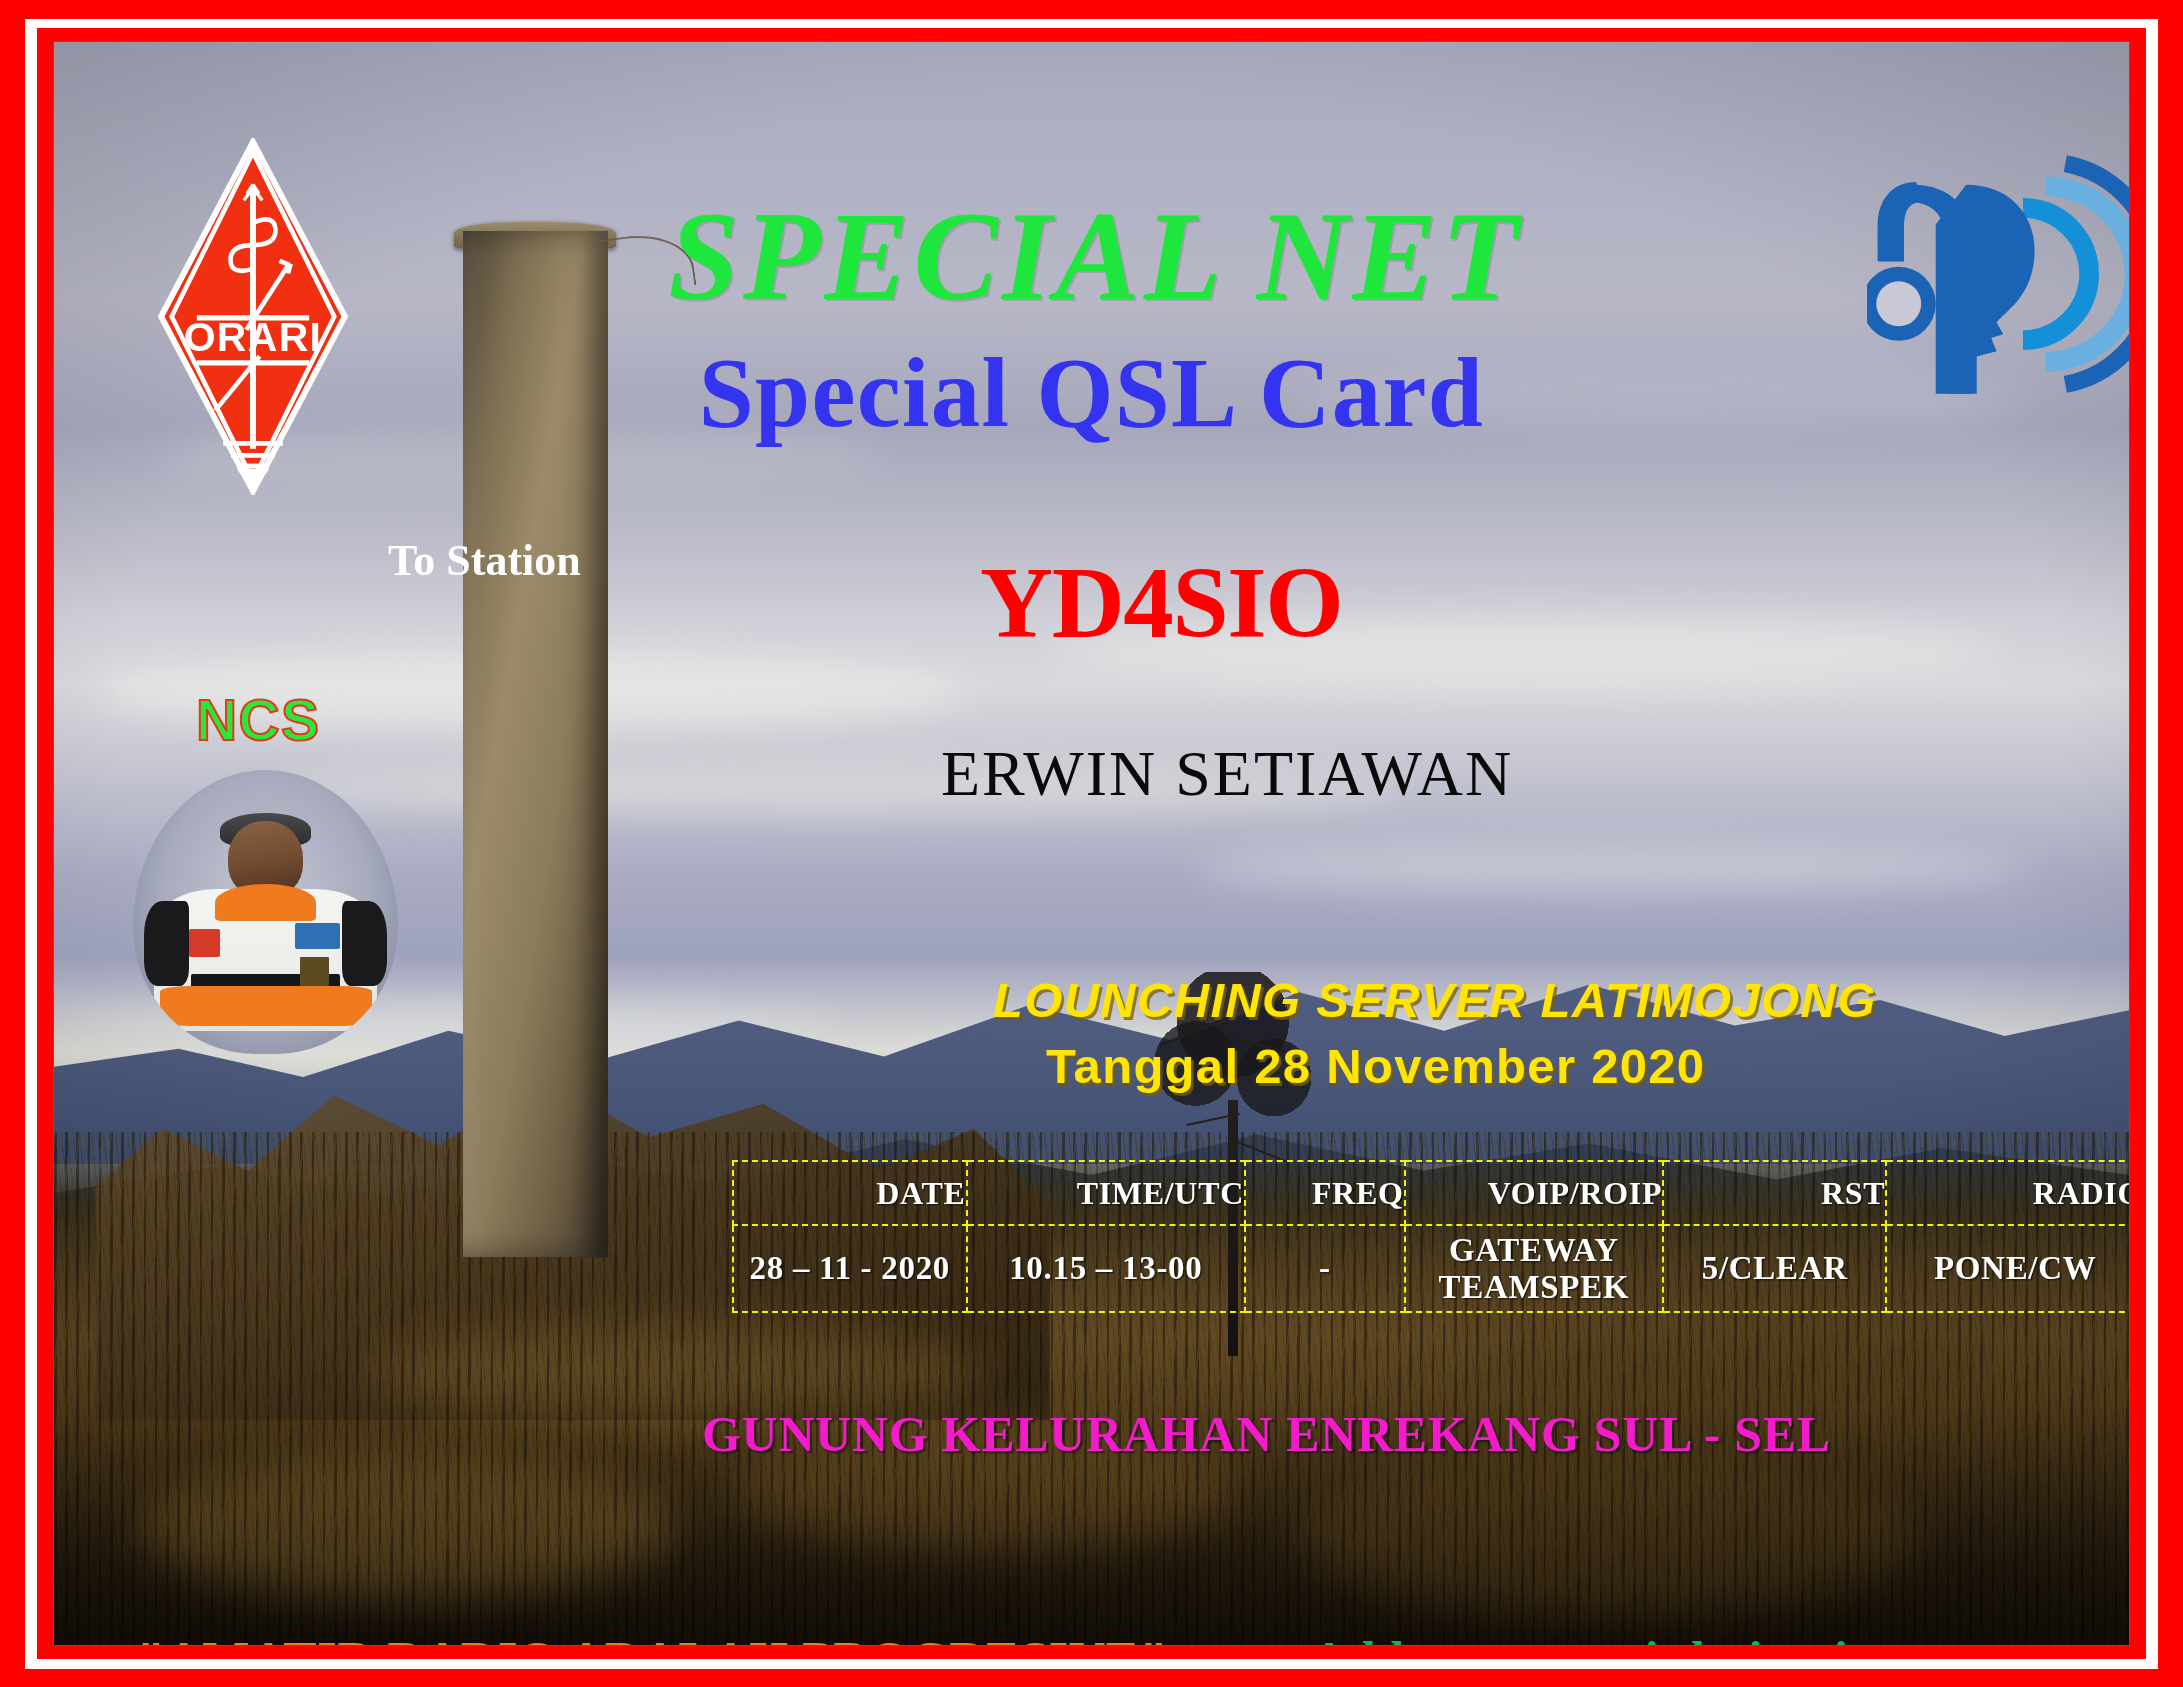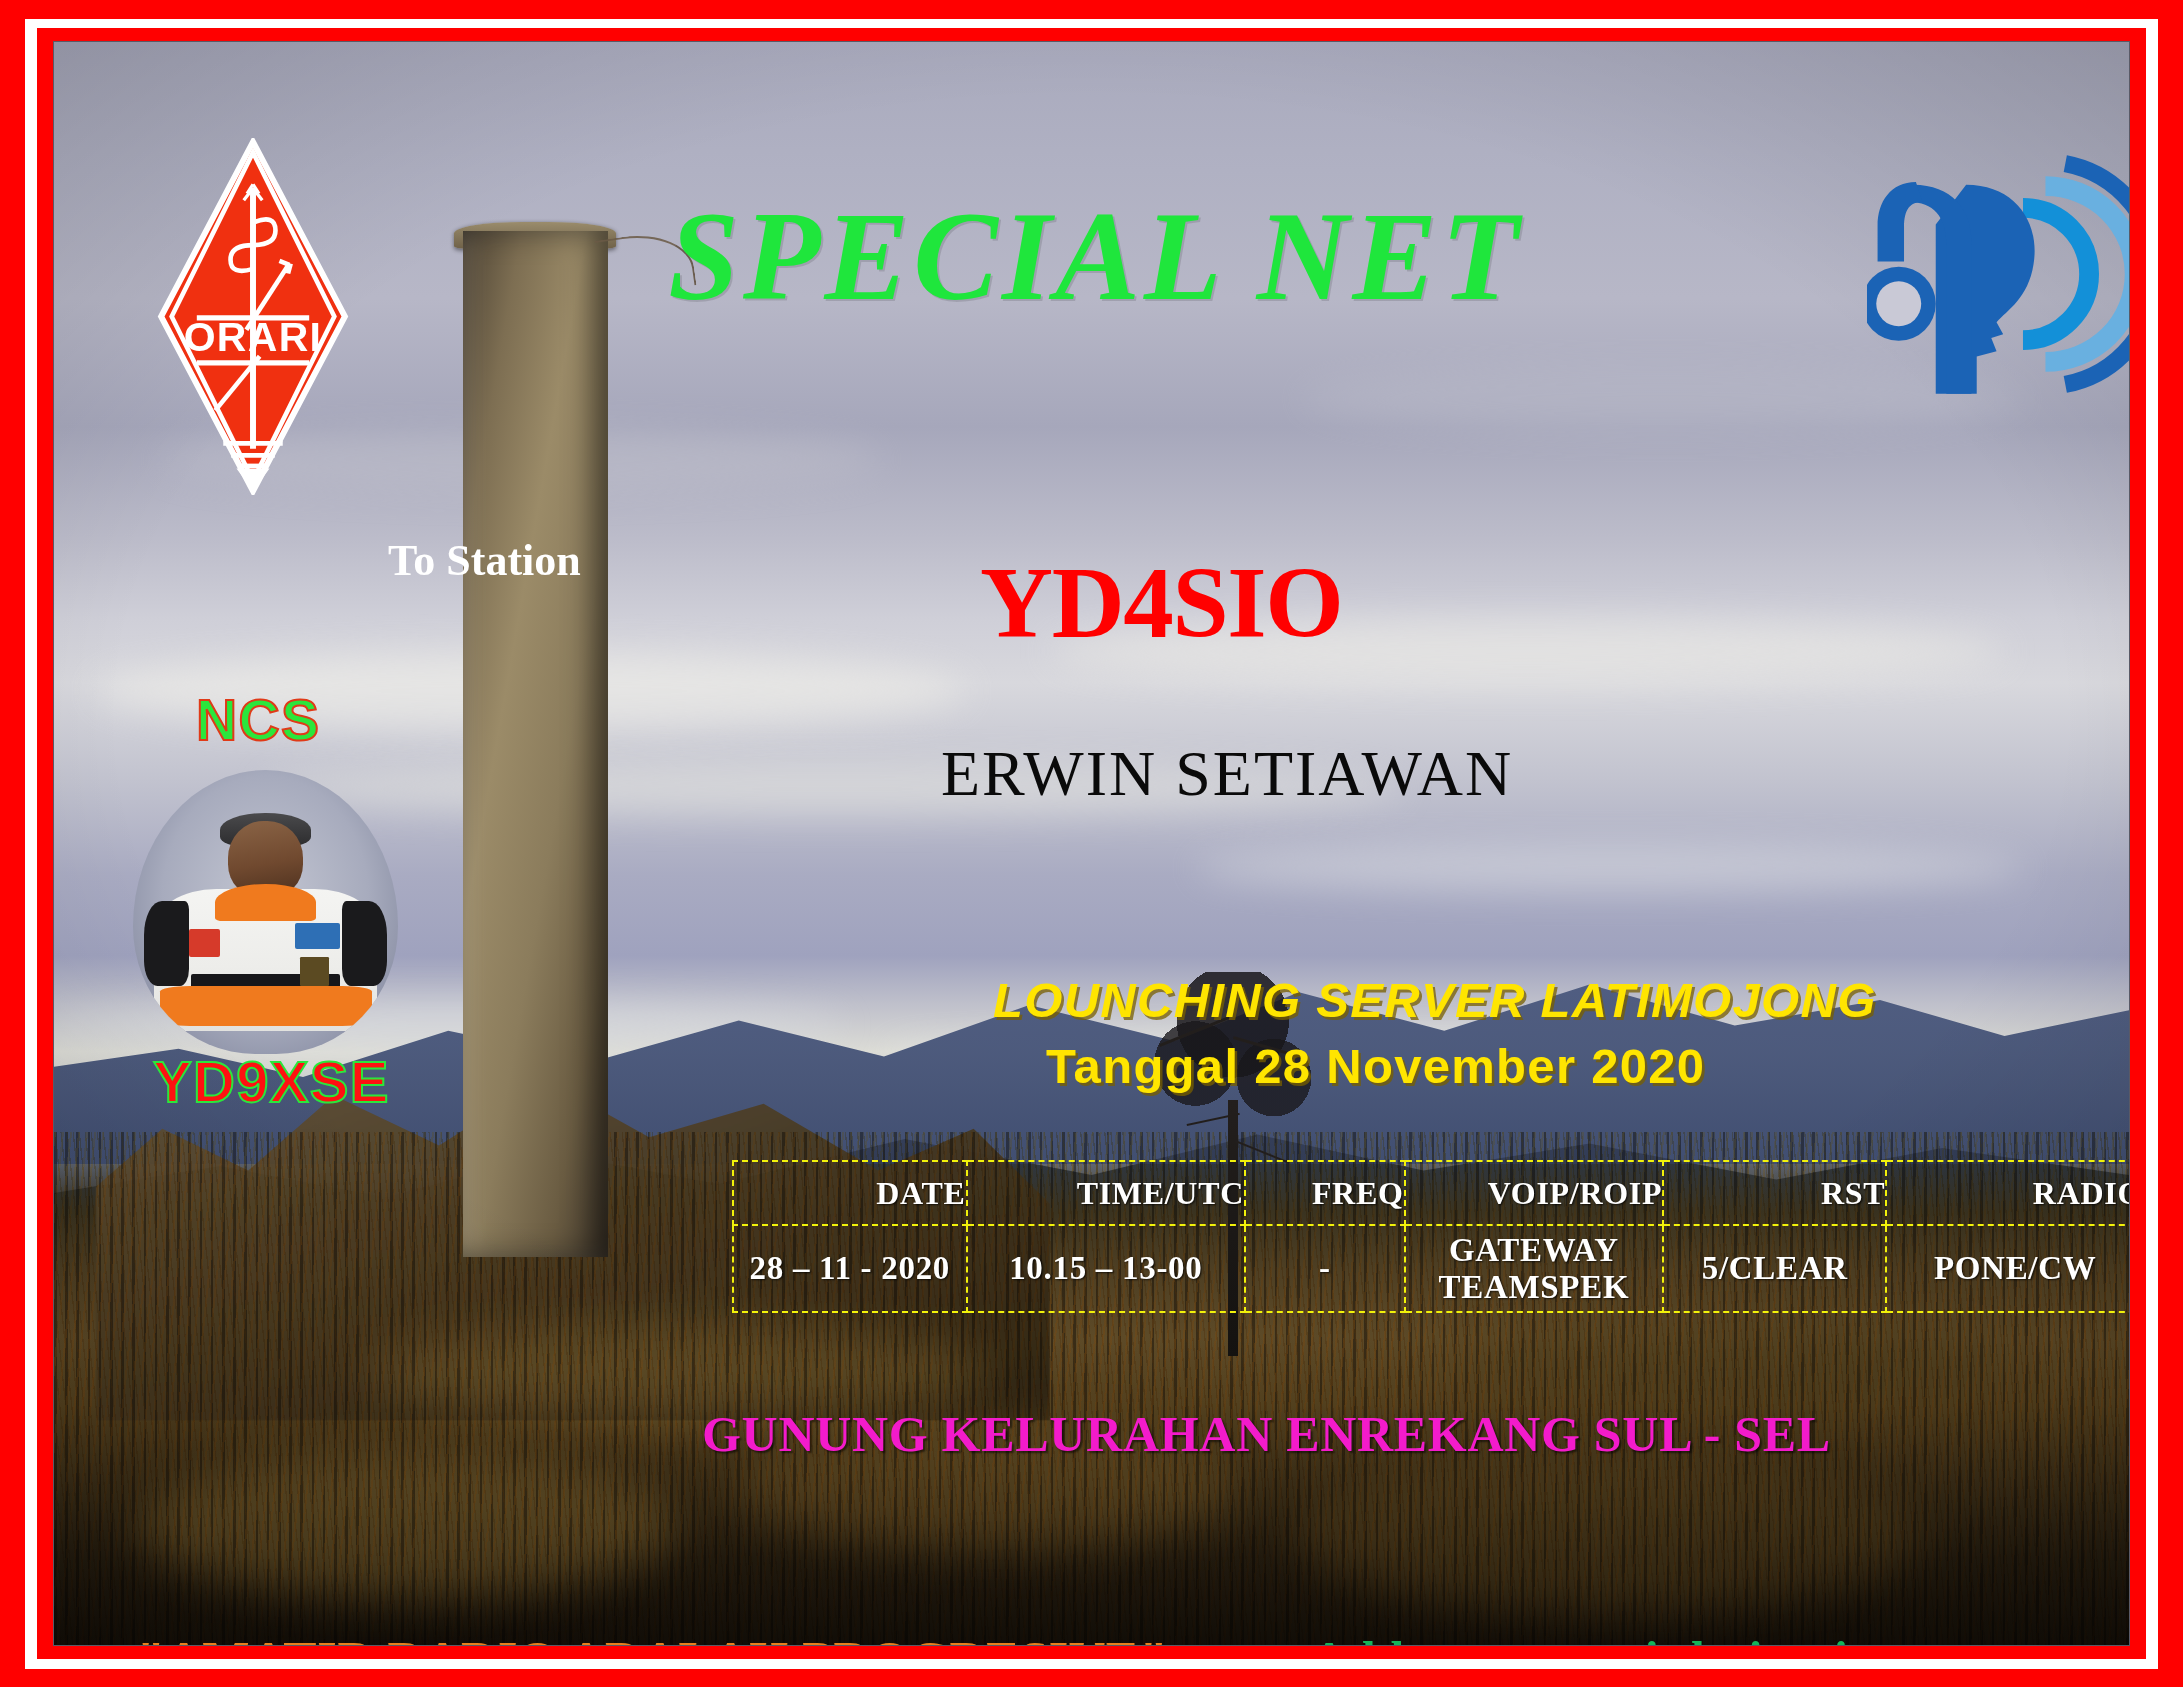--- a/index.html
+++ b/index.html
@@ -427,20 +427,21 @@
         <path d="M70 60 C 128 60 158 98 158 146 L 158 376 L 120 376 L 120 150
                  C 120 108 100 86 64 86 Z" fill="#1B63B5"></path>
         <path d="M74 56 C 36 56 16 86 16 122 L 16 176 L 56 176 L 56 124
                  C 56 96 66 86 84 86 Z" fill="#1B63B5"></path>
         <circle cx="48" cy="240" r="56" fill="#1B63B5"></circle>
         <circle cx="48" cy="240" r="34" fill="#c9c9d6"></circle>
       </svg>
     </div>
 
     <div class="txt title-net">SPECIAL NET</div>
+    <div class="txt title-qsl">Special QSL Card</div>
 
     <div class="txt to-station">To Station</div>
     <div class="txt callsign">YD4SIO</div>
     <div class="txt opname">ERWIN SETIAWAN</div>
 
     <div class="txt event">LOUNCHING SERVER LATIMOJONG</div>
     <div class="txt eventdate">Tanggal  28  November  2020</div>
 
     <div class="txt ncs">NCS</div>
 
@@ -451,21 +452,20 @@
       <div class="opsleeveL"></div>
       <div class="opsleeveR"></div>
       <div class="opcollar"></div>
       <div class="opbadge"></div>
       <div class="opbadge2"></div>
       <div class="opbelt"></div>
       <div class="opsash"></div>
       <div class="opid"></div>
     </div>
 
-    <div class="txt ncs-call">YD9XSE</div>
 
     <div class="addr">
       <div>NASRULLAH</div>
       <div>JL. GARUDA KOMP KPR</div>
       <div>ABEPURA</div>
       <div>PERMAI NO B.22 RT 002 RW 003</div>
       <div>KELURAHAN AWIYO DISTRIK</div>
       <div>ABEPURA</div>
       <div>KOTA JAYAPURA PAPUA</div>
     </div>

